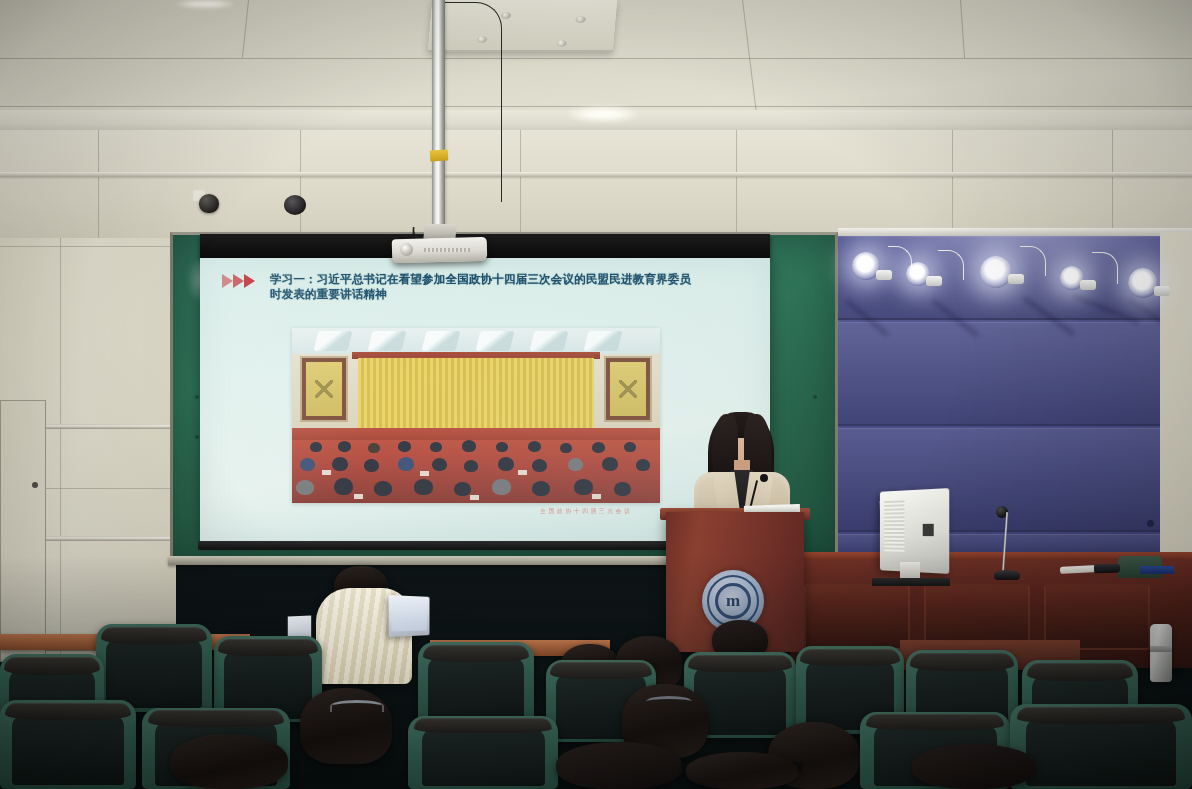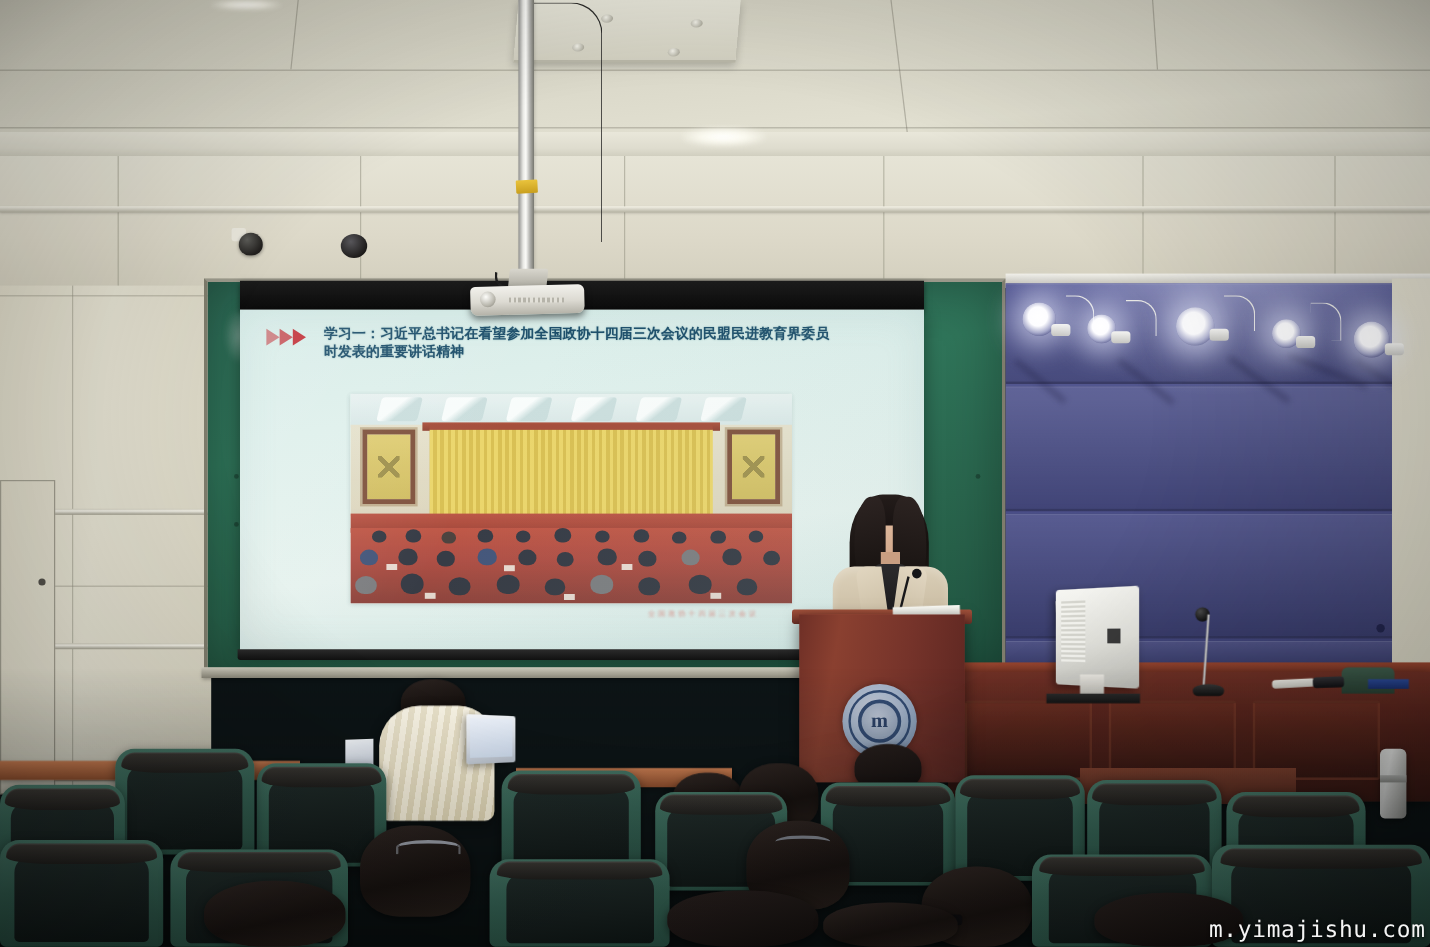--- a/index.html
+++ b/index.html
@@ -923,15 +923,14 @@
   <div class="seat abs" style="left:860px;top:712px;width:150px;height:77px;"></div>
   <div class="seat abs" style="left:1010px;top:704px;width:182px;height:85px;"></div>
 
   <div class="head abs" style="left:170px;top:734px;width:118px;height:55px;"></div>
   <div class="head abs dark2" style="left:556px;top:742px;width:126px;height:47px;"></div>
   <div class="head abs" style="left:686px;top:752px;width:112px;height:37px;"></div>
   <div class="head abs dark2" style="left:912px;top:744px;width:124px;height:45px;"></div>
 
   <div id="vignette" class="abs"></div>
 
-  <div id="watermark" class="abs">m.yimajishu.com</div>
 
 </div>
 
 </body></html>

